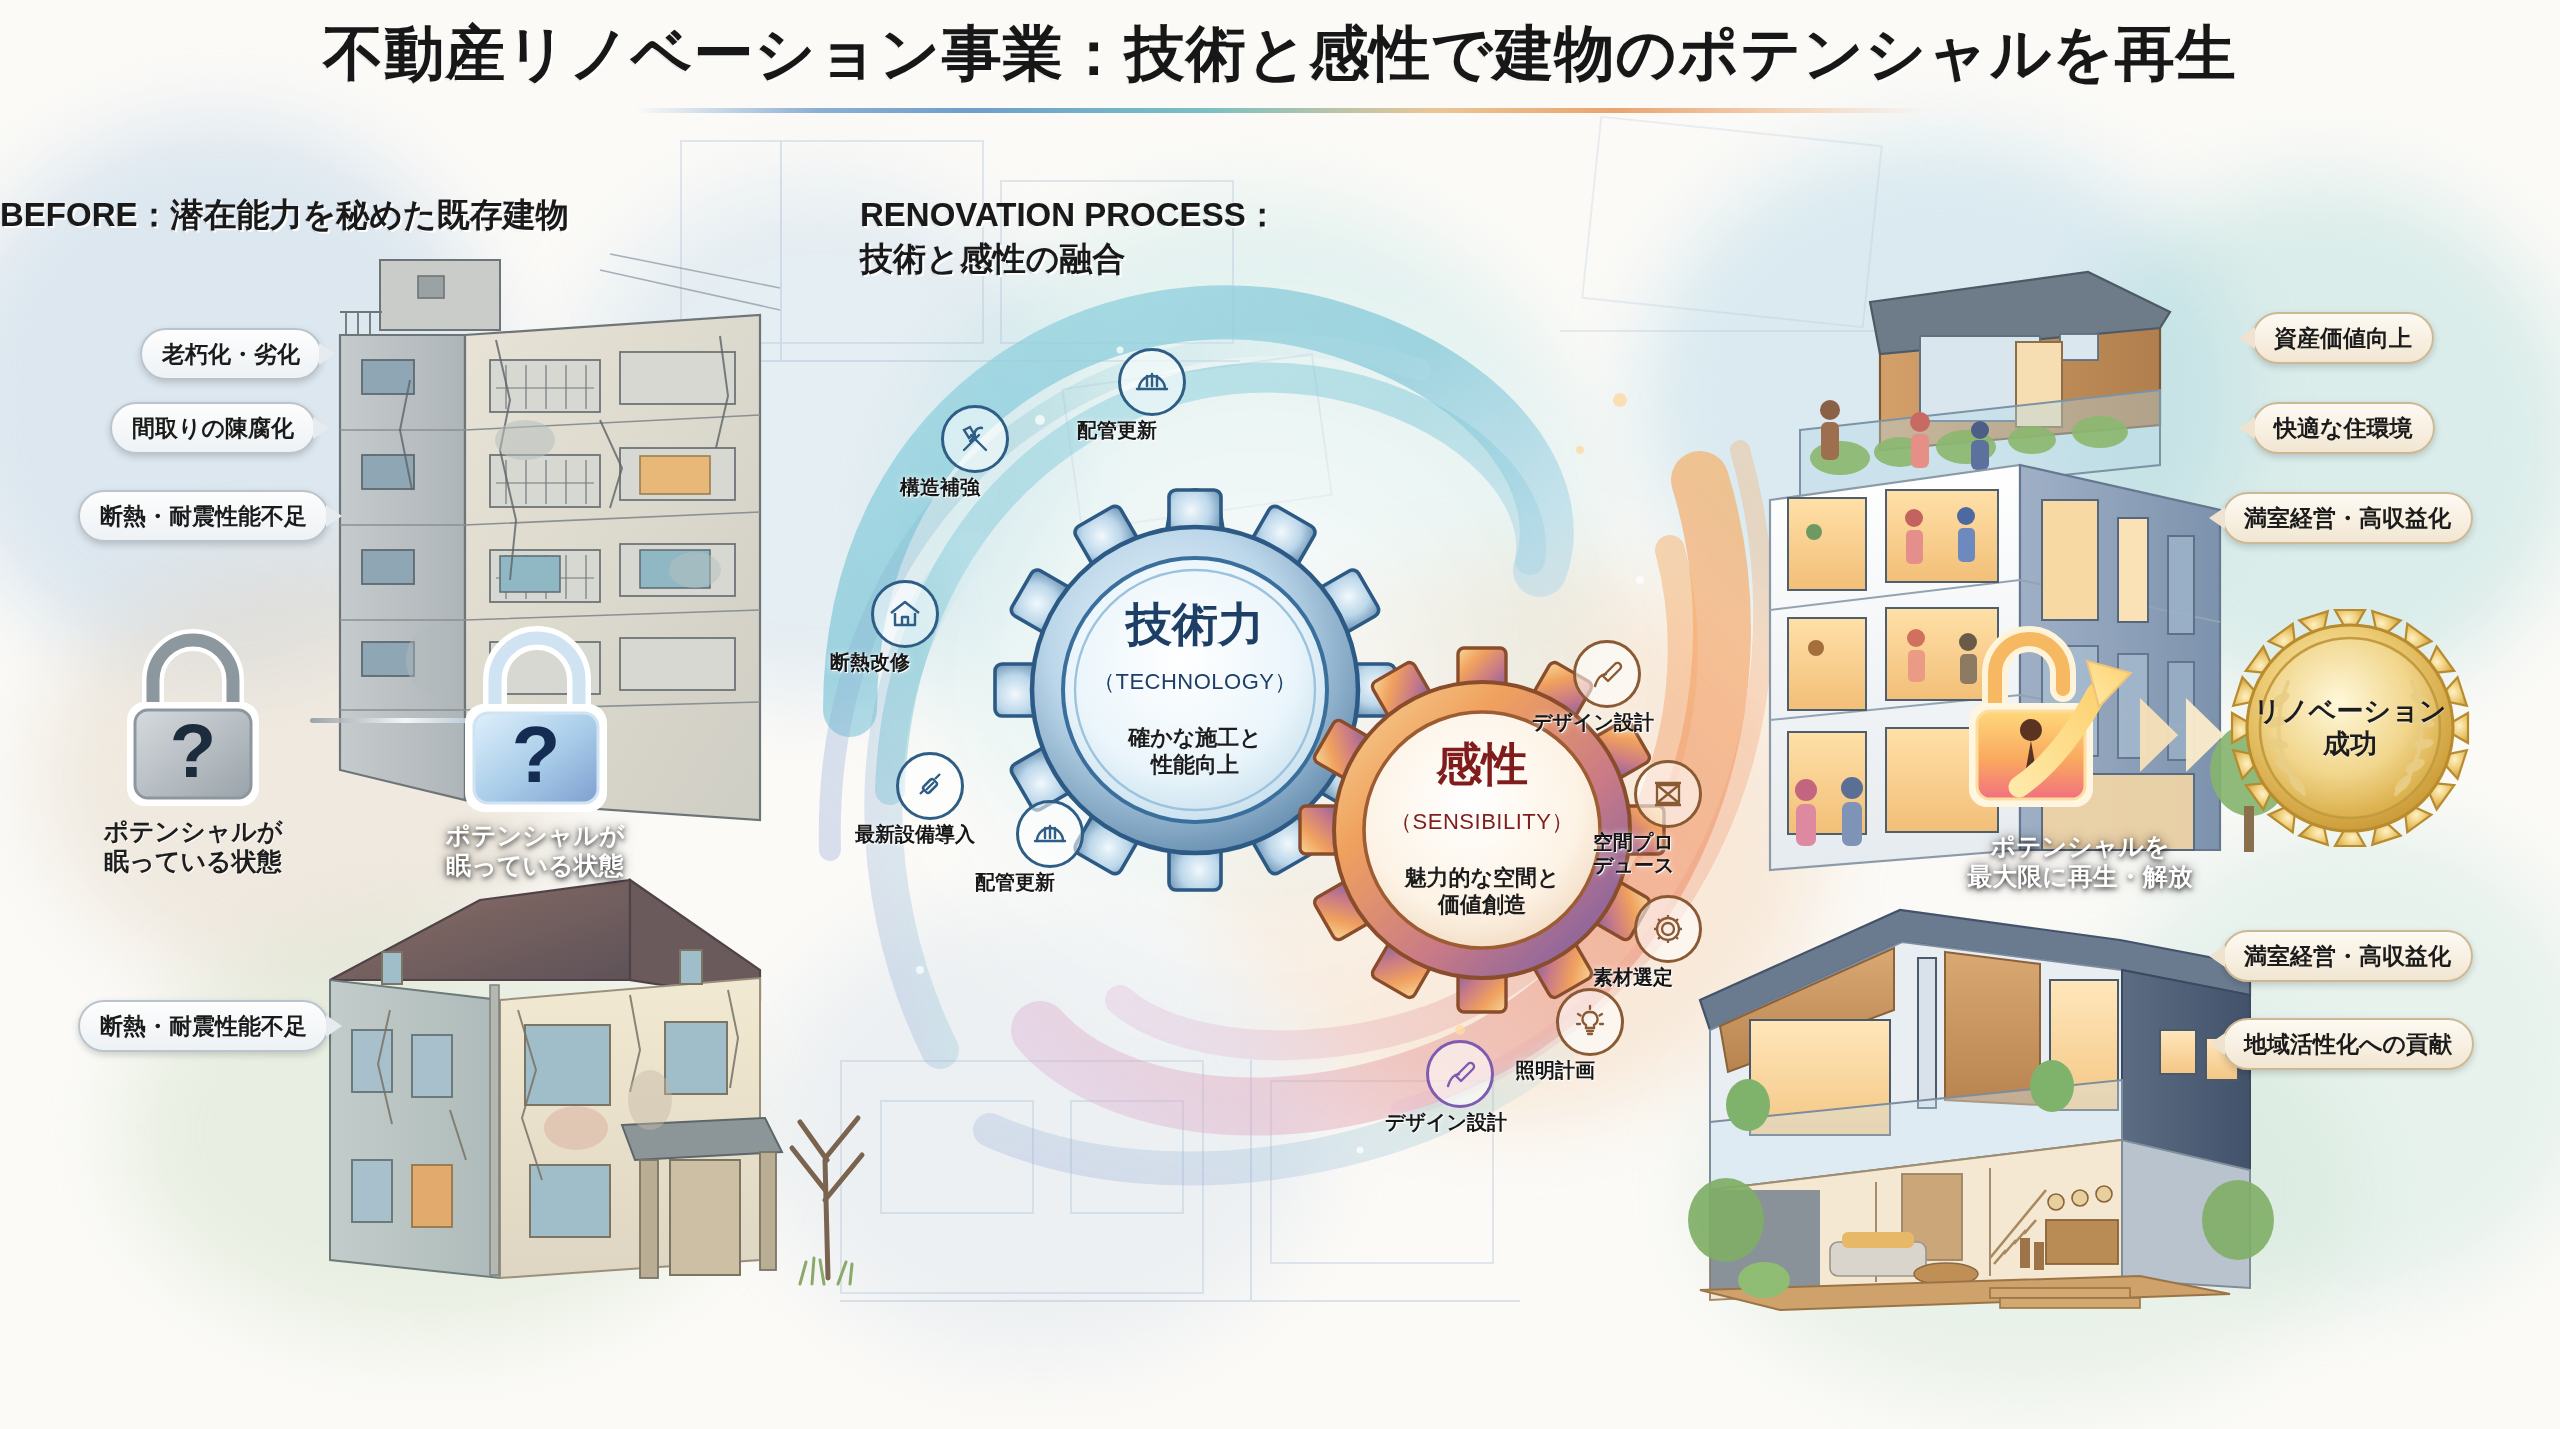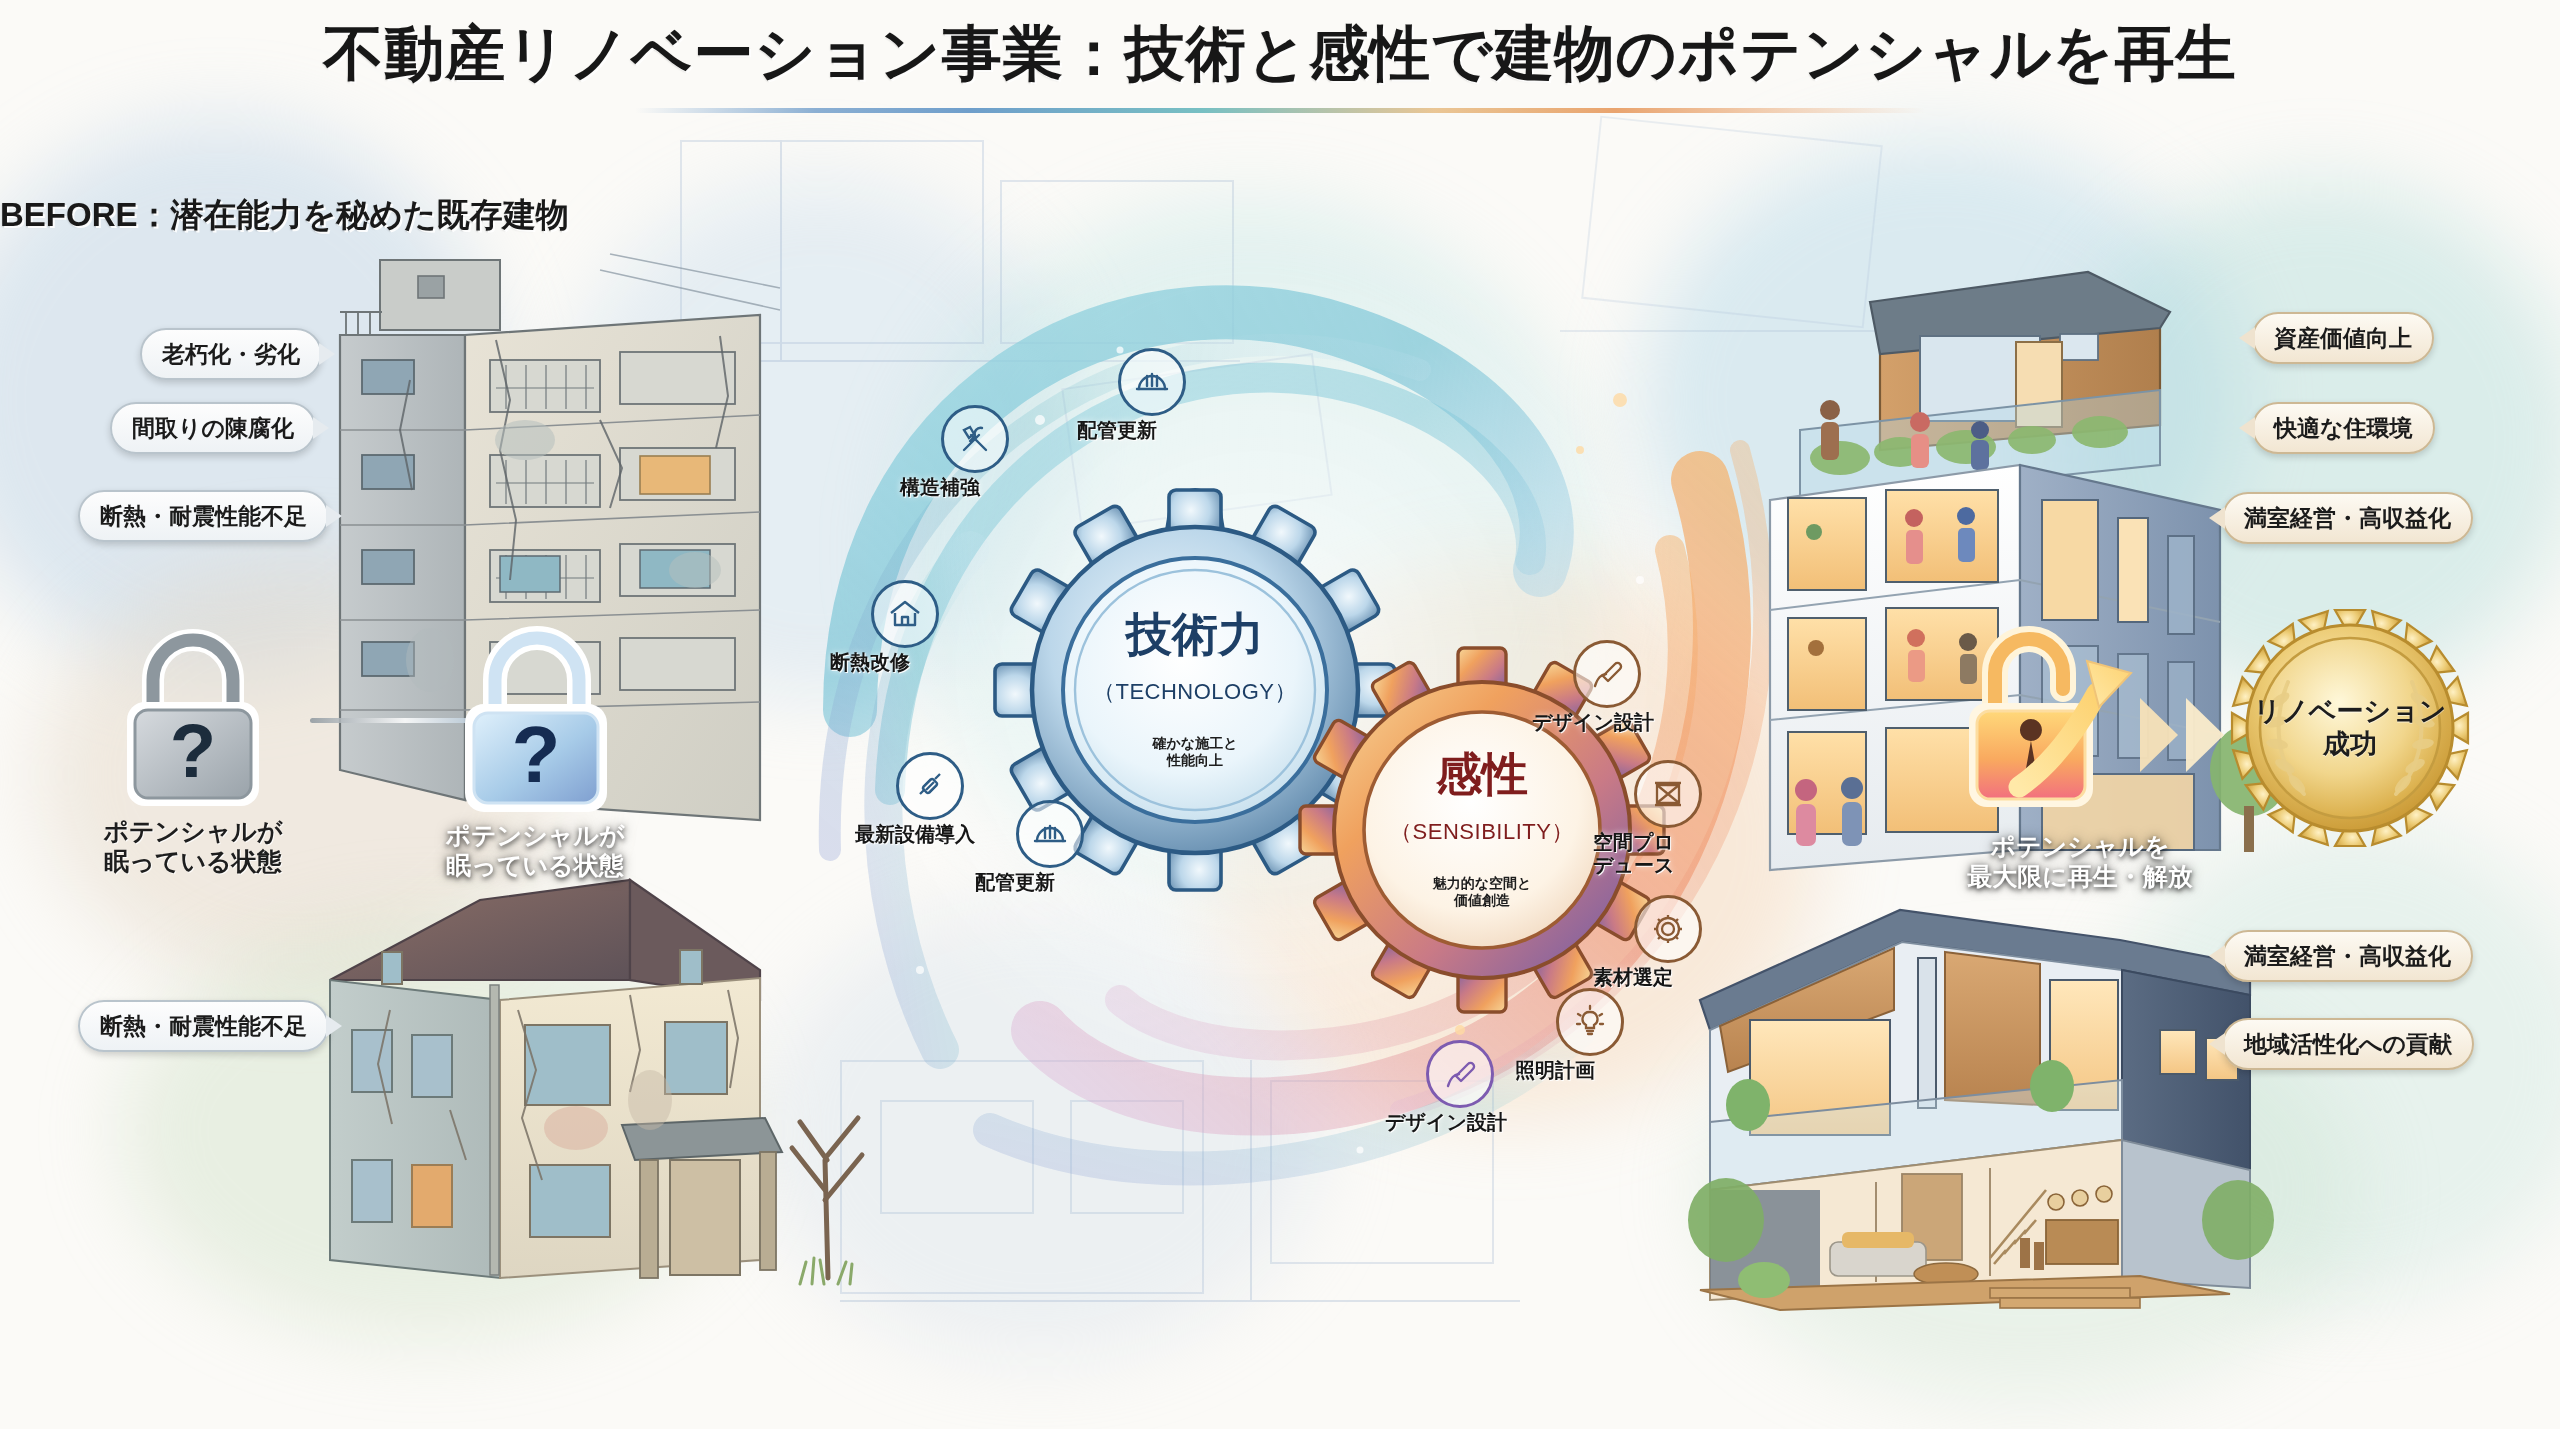--- a/index.html
+++ b/index.html
@@ -96,21 +96,21 @@
   
   .gear-wrap{position:absolute;z-index:34;}
   .gear-label{
     position:absolute;inset:0;display:flex;flex-direction:column;
     align-items:center;justify-content:center;text-align:center;
     pointer-events:none;
     gap:16px;
   }
   .gear-main{font-size:46px;font-weight:bold;line-height:1;}
   .gear-en{font-size:22px;font-weight:normal;letter-spacing:.5px;margin-top:4px;}
-  .gear-sub{font-size:14px;font-weight:bold;line-height:1.22;margin-top:12px;color:#1d1d1d;}
+  .gear-sub{font-size:22px;font-weight:bold;line-height:1.22;margin-top:12px;color:#1d1d1d;}
   .tech .gear-main,.tech .gear-en{color:#1d3f66;}
   .sens .gear-main,.sens .gear-en{color:#7f1d1d;}
 
   
   .sat{position:absolute;z-index:35;text-align:left;width:150px;margin-left:-75px;}
   .sat .ring{
     width:62px;height:62px;margin:0 auto;border-radius:50%;
     display:flex;align-items:center;justify-content:center;
     background:rgba(255,255,255,.58);
   }
@@ -533,20 +533,24 @@
     </g>
   </svg>
 
   <div class="title-wrap">
     <div class="title">不動産リノベーション事業：技術と感性で建物のポテンシャルを再生</div>
   </div>
   <div class="title-rule"></div>
 
   <div class="sec-head" style="left:0;width:1040px;top:193px;">BEFORE：潜在能力を秘めた既存建物</div>
 
+  <div class="sec-head" style="left:860px;width:800px;top:193px;">
+    <div>RENOVATION PROCESS：</div>
+    <div>技術と感性の融合</div>
+  </div>
 
 
   <div class="pill cool" style="left:140px;top:313px;margin-top:15px;">
     <span>老朽化・劣化</span>
     <span class="tail right"></span>
   </div>
   <div class="pill cool" style="left:110px;top:402px;">
     <span>間取りの陳腐化</span>
     <span class="tail right"></span>
   </div>

